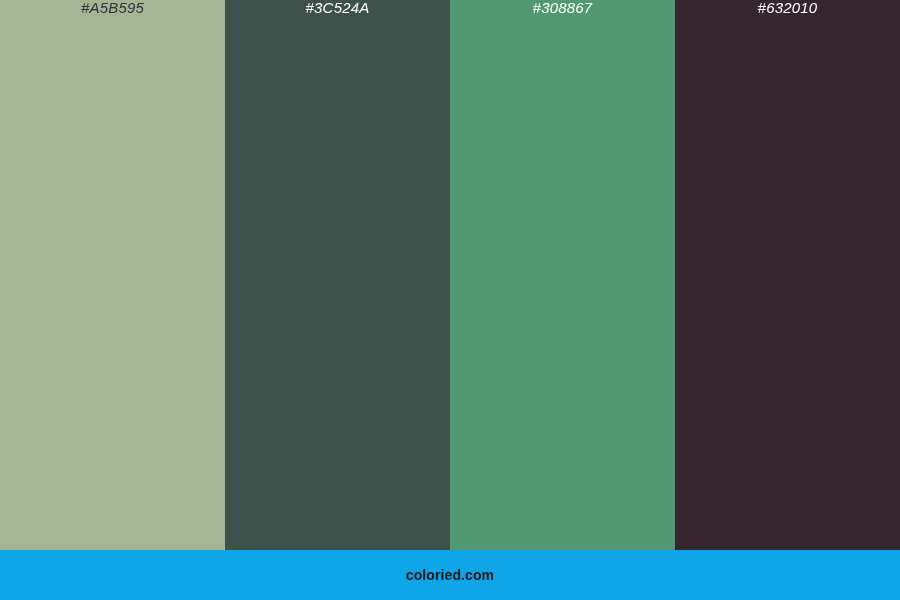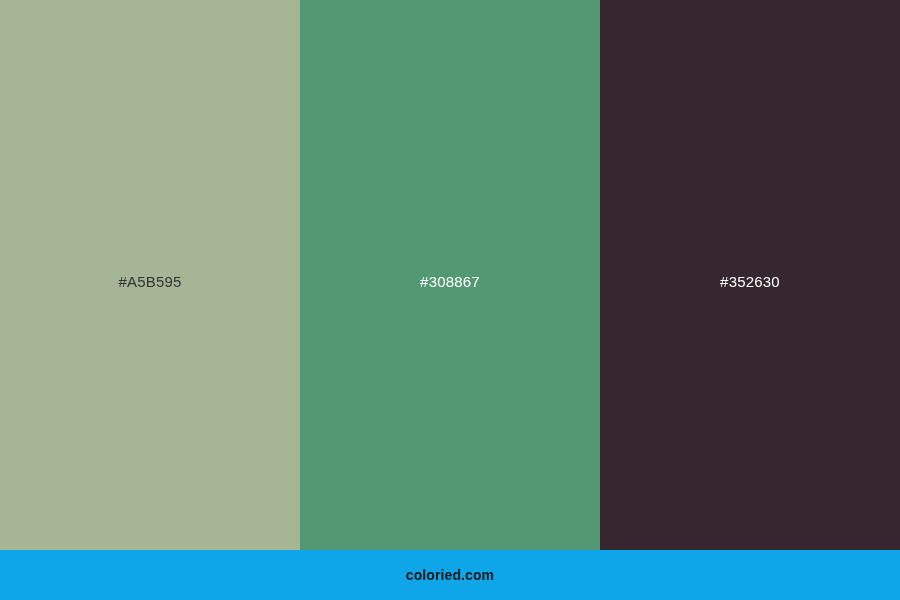--- a/index.html
+++ b/index.html
@@ -28,23 +28,24 @@
     width: 900px;
     height: 550px;
     flex: 0 0 550px;
   }
   .swatch {
     position: relative;
     flex: 1 1 180px;
     width: 180px;
     height: 576px;
     display: flex;
-    align-items: center;
+    align-items: flex-start;
     justify-content: center;
     box-sizing: border-box;
+    font-style: italic;
   }
   .swatch-hex-label {
     display: block;
     width: 100%;
     text-align: center;
     font-family: "Liberation Sans", sans-serif;
     font-size: 15px;
     line-height: 15px;
     letter-spacing: 0.2px;
     padding-bottom: 14px;
@@ -80,27 +81,30 @@
 
 <div id="palette-page">
 
   <div id="swatch-strip">
 
     <div class="swatch" style="background-color: rgb(165, 181, 149);">
       <span class="swatch-hex-label label-dark" style="color: rgb(51, 51, 51);">#A5B595</span>
     </div>
 
 
+    <div class="swatch" style="background-color: rgb(60, 82, 74);">
+      <span class="swatch-hex-label label-light" style="color: rgb(255, 255, 255);">#3C524A</span>
+    </div>
 
     <div class="swatch" style="background-color: rgb(82, 153, 115);">
       <span class="swatch-hex-label label-light" style="color: rgb(255, 255, 255);">#308867</span>
     </div>
 
     <div class="swatch" style="background-color: rgb(53, 38, 48);">
-      <span class="swatch-hex-label label-light" style="color: rgb(255, 255, 255);">#352630</span>
+      <span class="swatch-hex-label label-light" style="color: rgb(255, 255, 255);">#632010</span>
     </div>
 
   </div>
 
   <div id="footer-bar" style="background-color: #0ea5e9;">
     <span id="site-brand" style="color: rgb(26, 26, 26);">coloried.com</span>
   </div>
 
 </div>
 

